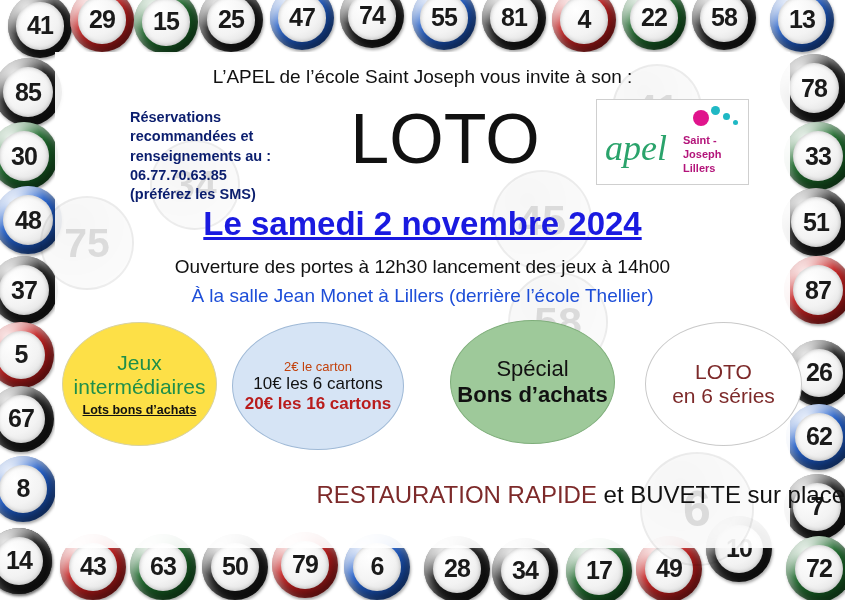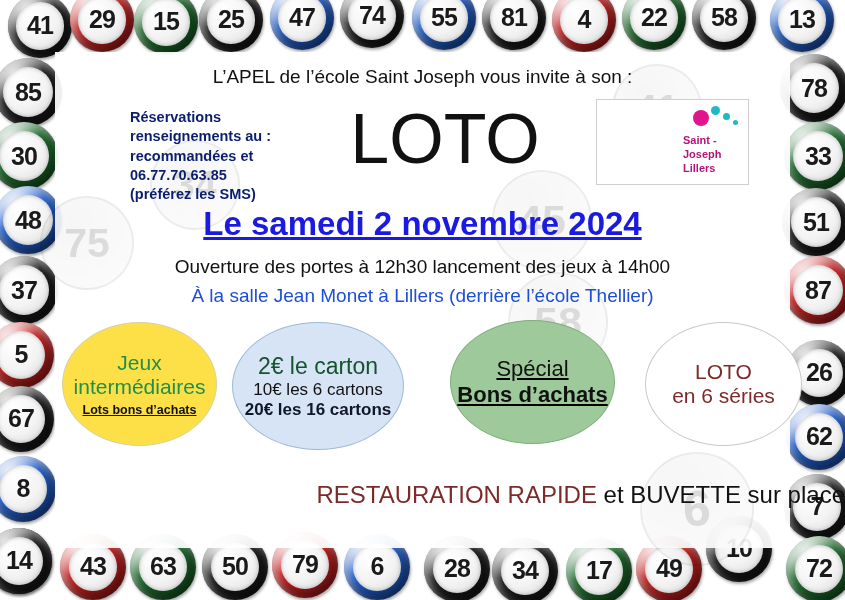--- a/index.html
+++ b/index.html
@@ -199,29 +199,28 @@
   }
   #bubble-1 .l1 { font-size: 21px; color: #1f8f4a; }
   #bubble-1 .l2 { font-size: 21px; color: #1f8f4a; text-align: right; }
   #bubble-1 .l3 { font-size: 12.5px; font-weight: bold; color: #111; margin-top: 4px; text-decoration: underline;}
 
   #bubble-2 {
     left: 232px; top: 322px; width: 170px; height: 126px;
     background: #d6e4f5;
     border: 1px solid #9fb9d6;
   }
-  #bubble-2 .l1 { font-size: 23px; color: #14532d; }
+  #bubble-2 .l1 { font-size: 13px; color: #c2410c; }
   #bubble-2 .l2 { font-size: 17px; color: #111; }
-  #bubble-2 .l3 { font-size: 17px; font-weight: bold; color: #0f172a; }
+  #bubble-2 .l3 { font-size: 17px; font-weight: bold; color: #b91c1c; }
 
   #bubble-3 {
     left: 450px; top: 320px; width: 163px; height: 122px;
     background: #9ec99a;
     border: 1px solid #7fae7b;
-    text-decoration: underline;
   }
   #bubble-3 .l1 { font-size: 22px; color: #111; }
   #bubble-3 .l2 { font-size: 22px; font-weight: bold; color: #111; }
 
   #bubble-4 {
     left: 645px; top: 322px; width: 155px; height: 122px;
     background: #ffffff;
     border: 1px solid #c9c9c9;
   }
   #bubble-4 .l1 { font-size: 21px; color: #7d2a2a; }
@@ -449,33 +448,34 @@
       <div class="ghost" style="left: 492px; top: 170px; width: 96px; height: 96px; font-size: 43px;">45</div>
       <div class="ghost" style="left: 508px; top: 272px; width: 96px; height: 96px; font-size: 43px;">58</div>
       <div class="ghost" style="left: 612px; top: 64px; width: 86px; height: 86px; font-size: 39px;">41</div>
       <div class="ghost" style="left: 640px; top: 452px; width: 110px; height: 110px; font-size: 50px;">6</div>
     </div>
 
   <div id="invite-line">L’APEL de l’école Saint Joseph vous invite à son :</div>
 
   <div id="reservations">
     <div>Réservations</div>
+    <div>recommandées et</div>
     <div>renseignements au :</div>
-    <div>recommandées et</div>
     <div>06.77.70.63.85</div>
     <div>(préférez les SMS)</div>
   </div>
 
   <div id="loto-title">LOTO</div>
 
   <div id="apel-logo">
     <div class="apel-dot" style="left:96px; top:10px; width:16px; height:16px; background:#e0148c;"></div>
     <div class="apel-dot" style="left:114px; top:6px; width:9px; height:9px; background:#1fb8c4;"></div>
     <div class="apel-dot" style="left:126px; top:13px; width:7px; height:7px; background:#1fb8c4;"></div>
     <div class="apel-dot" style="left:136px; top:20px; width:5px; height:5px; background:#1fb8c4;"></div>
+    <div id="apel-word">apel</div>
     <div id="apel-school">
       <div>Saint - Joseph</div>
       <div>Lillers</div>
     </div>
   </div>
 
   <div id="date-line">Le samedi 2 novembre 2024</div>
   <div id="hours-line">Ouverture des portes à 12h30 lancement des jeux à 14h00</div>
   <div id="place-line">À la salle Jean Monet à Lillers (derrière l’école Thellier)</div>
 

